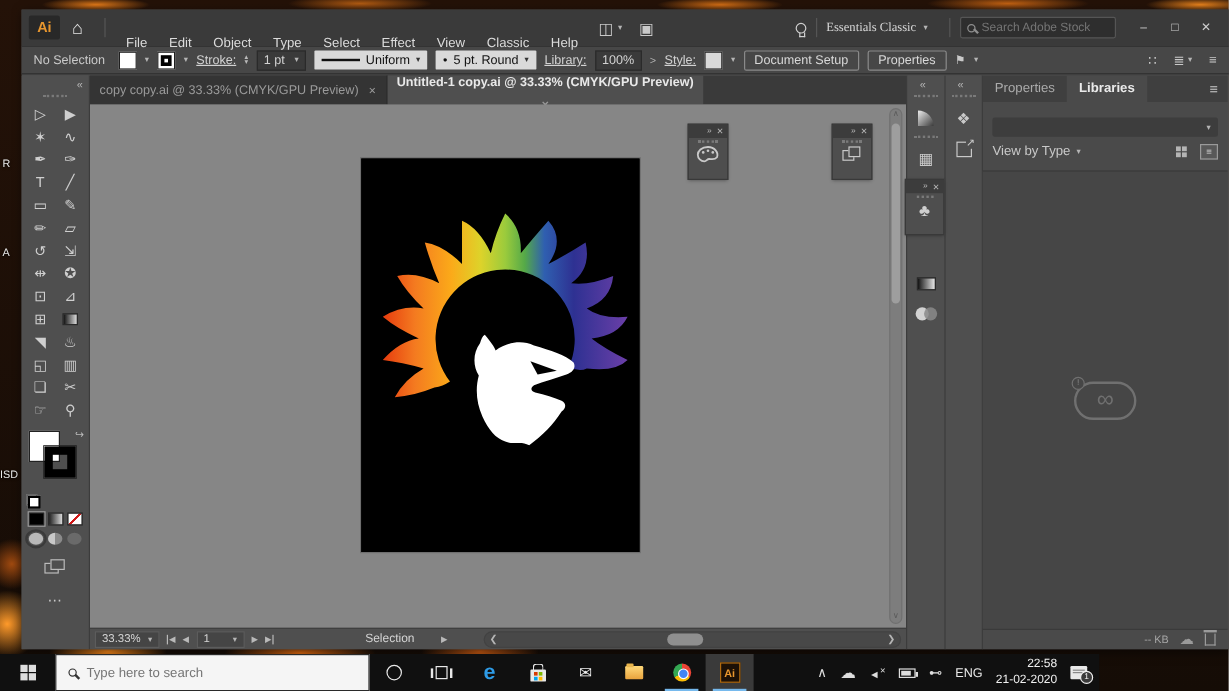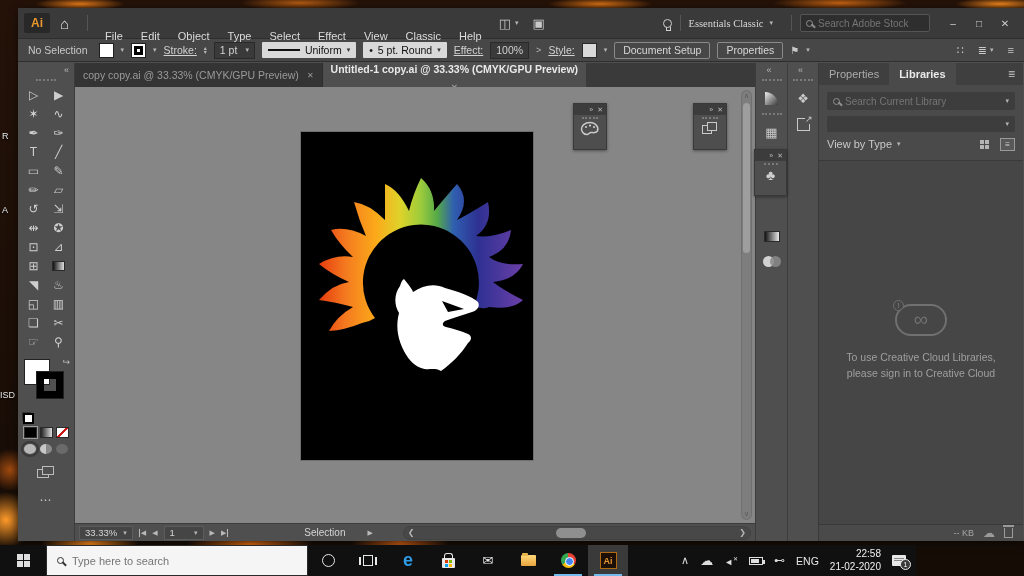--- a/index.html
+++ b/index.html
@@ -268,21 +268,21 @@
       <span class="lbtn">
         <span class="uline"></span>
         <span>Uniform</span>
         <span class="chev">▾</span>
       </span>
       <span class="lbtn">
         <span>•</span>
         <span>5 pt. Round</span>
         <span class="chev">▾</span>
       </span>
-      <span class="ulab">Effect:</span>
+      <span class="ulab">Library:</span>
       <span class="dbox">
           <span>100%</span>
         </span>
       <span style="color:#b5b5b5; font-size:9px;">&gt;</span>
       <span class="ulab">Style:</span>
       <span style="width:15px; height:15px; background:#d9d9d9; border:1px solid #2a2a2a;"></span>
       <span class="chev">▾</span>
       <button class="cbtn">Document Setup</button>
       <button class="cbtn">Properties</button>
       <span style="color:#c9c9c9; font-size:10px;">⚑</span>
@@ -520,47 +520,38 @@
         </div>
       </div>
 
       <div id="libpanel">
         <div id="libtabs">
           <span class="ptab">Properties</span>
           <span class="ptab active">Libraries</span>
           <span class="hamb">≡</span>
         </div>
         <div class="libbody">
-          <div class="lib-search">
-            <span class="mag"></span>
-            <input type="text" placeholder="Search Current Library" style="">
-            <span class="chev">▾</span>
-          </div>
           <div class="lib-dd">
             <span class="chev">▾</span>
           </div>
           <div class="viewrow">
             <span>View by Type</span>
             <span class="chev">▾</span>
             <span class="gridic">
                 <i></i>
                 <i></i>
                 <i></i>
                 <i></i>
               </span>
             <span class="listic">≡</span>
           </div>
           <div class="libmsg">
             <div class="cc">
               <span>∞</span>
               <span class="excl">!</span>
-            </div>
-            <div class="msgtext">
-              <div>To use Creative Cloud Libraries,</div>
-              <div>please sign in to Creative Cloud</div>
             </div>
           </div>
           <div class="libfoot">
             <span>-- KB</span>
             <span style="font-size:12px; color:#9a9a9a;">☁</span>
             <span class="trash"></span>
           </div>
         </div>
       </div>
     </div>

